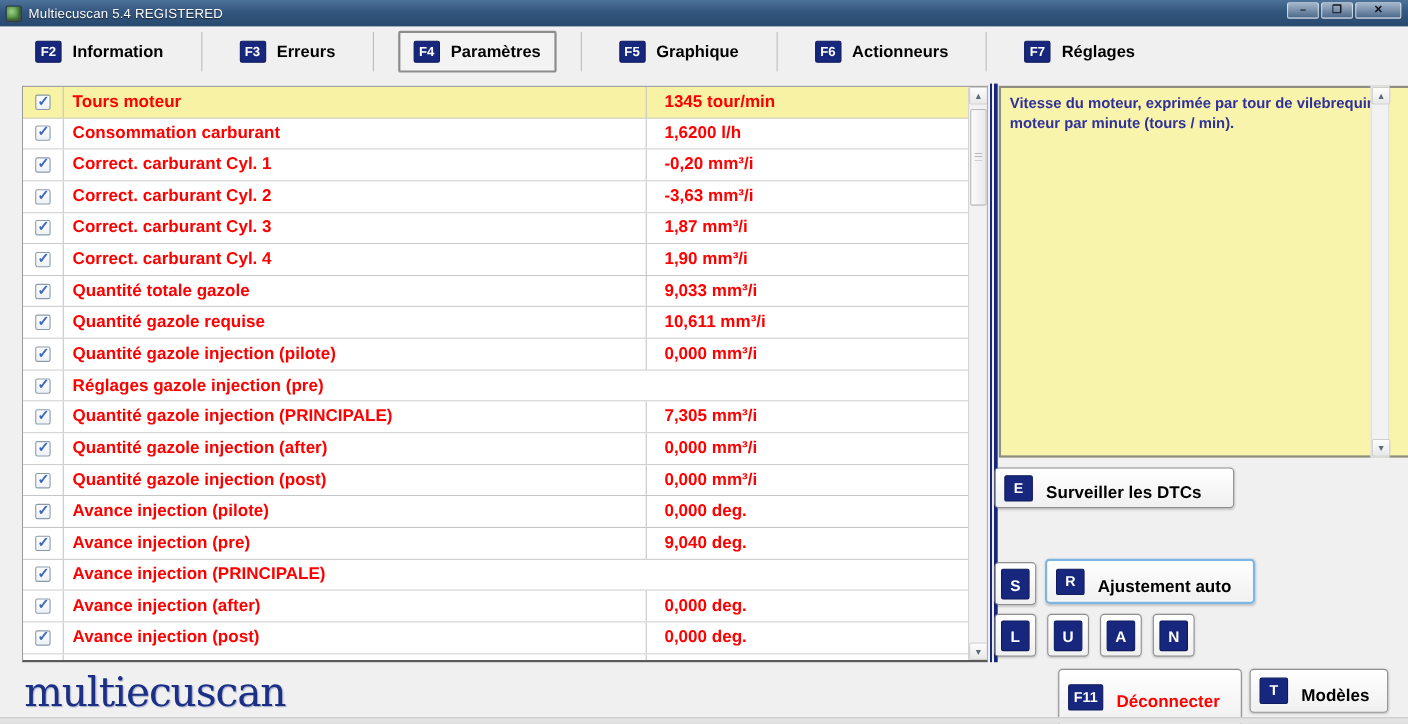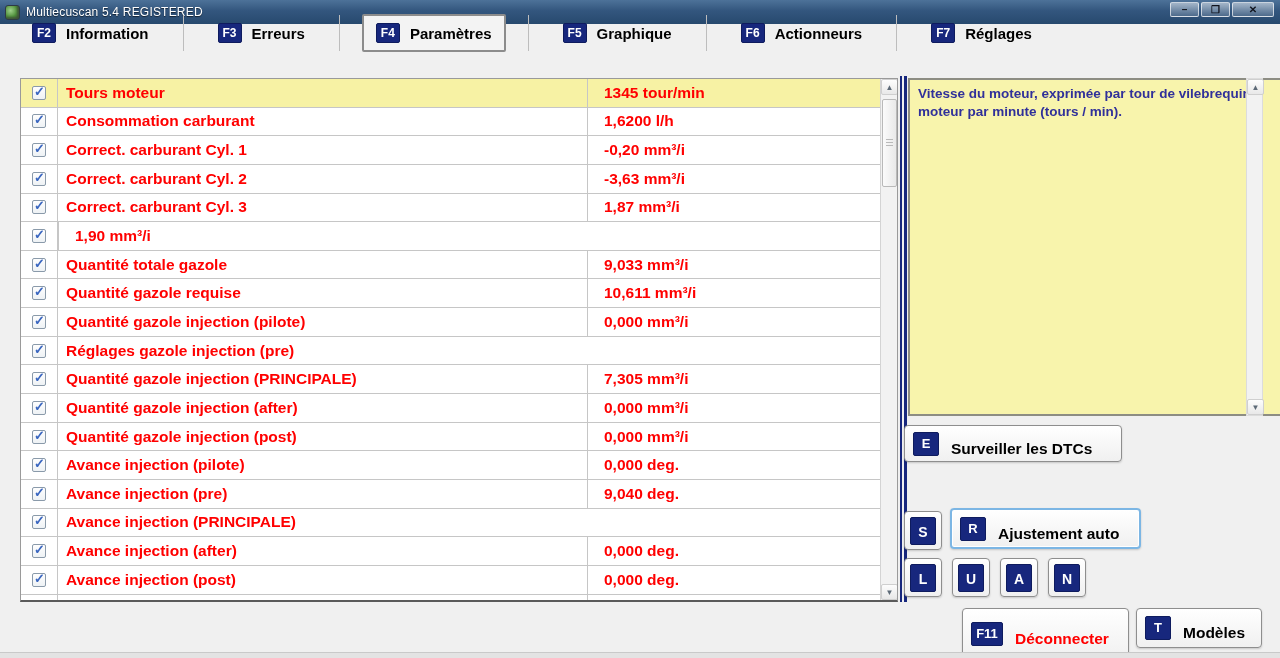--- a/index.html
+++ b/index.html
@@ -23,21 +23,21 @@
     border:1px solid #2e3a44;box-shadow:inset -2px -2px 2px rgba(60,60,60,.6);}
   .title-text{text-shadow:0 1px 1px rgba(0,0,0,.6);letter-spacing:.2px;}
   .win-controls{position:absolute;right:6px;top:2px;display:flex;gap:2px;}
   .win-btn{height:15px;border:1px solid rgba(255,255,255,.65);border-radius:2px;
     background:linear-gradient(180deg,rgba(255,255,255,.5),rgba(255,255,255,.15));
     color:#10131c;font-size:10px;line-height:13px;text-align:center;font-weight:bold;
     width:29px;}
   .win-btn.close{width:42px;}
 
   
-  .tabbar{position:absolute;left:20px;top:14px;height:38px;display:flex;align-items:center;gap:18px;}
+  .tabbar{position:absolute;left:20px;top:28px;height:38px;display:flex;align-items:center;gap:18px;}
   .tab{display:flex;align-items:center;gap:10px;padding:6px 12px;height:38px;cursor:default;}
   .tab.selected{border:2px solid #8c8c8c;border-radius:2px;background:#f3f3f3;}
   .tab-sep{width:1px;height:36px;background:#bdbdbd;margin:0 4px;}
   .key-badge{display:inline-block;background:var(--navy);color:#fff;font-weight:bold;
     border:1px solid var(--navy-dark);border-radius:2px;text-align:center;
     font-size:12px;min-width:24px;padding:2px 3px;line-height:14px;}
   .tab-label{font-weight:bold;font-size:15px;color:#000;}
 
   
   .table-wrap{position:absolute;left:20px;top:78px;width:878px;height:524px;
@@ -197,20 +197,21 @@
           </div>
           <div class="col-name">Correct. carburant Cyl. 3</div>
           <div class="col-value">1,87 mm³/i</div>
         </div>
         <div class="prow">
           <div class="col-check">
             <span class="checkbox">
               <span class="chk">✓</span>
             </span>
           </div>
+          <div class="col-name">Correct. carburant Cyl. 4</div>
           <div class="col-value">1,90 mm³/i</div>
         </div>
         <div class="prow">
           <div class="col-check">
             <span class="checkbox">
               <span class="chk">✓</span>
             </span>
           </div>
           <div class="col-name">Quantité totale gazole</div>
           <div class="col-value">9,033 mm³/i</div>
@@ -359,20 +360,21 @@
   <div class="push-btn square-btn btn-u">
     <span class="key-badge">U</span>
   </div>
   <div class="push-btn square-btn btn-a">
     <span class="key-badge">A</span>
   </div>
   <div class="push-btn square-btn btn-n">
     <span class="key-badge">N</span>
   </div>
 
+  <div class="footer-logo">multiecuscan</div>
 
   <div class="push-btn btn-disconnect">
     <span class="key-badge">F11</span>
     <span class="btn-label red">Déconnecter</span>
   </div>
   <div class="push-btn btn-models">
     <span class="key-badge">T</span>
     <span class="btn-label">Modèles</span>
   </div>
 

